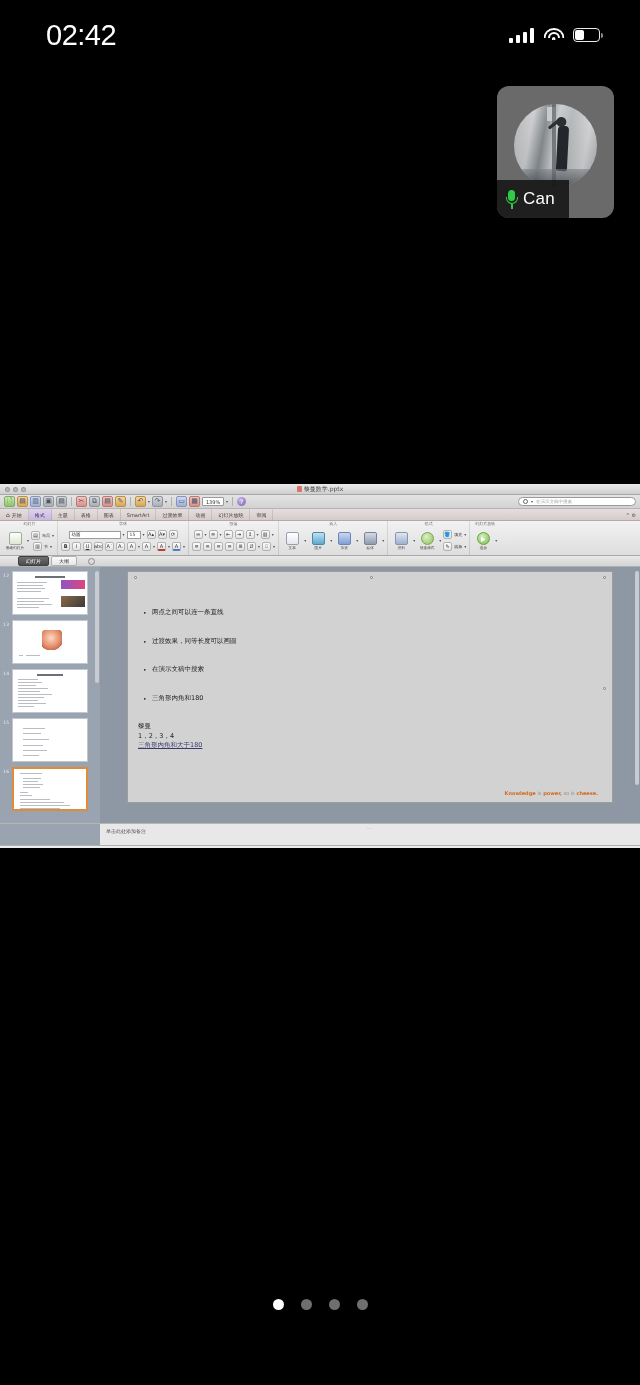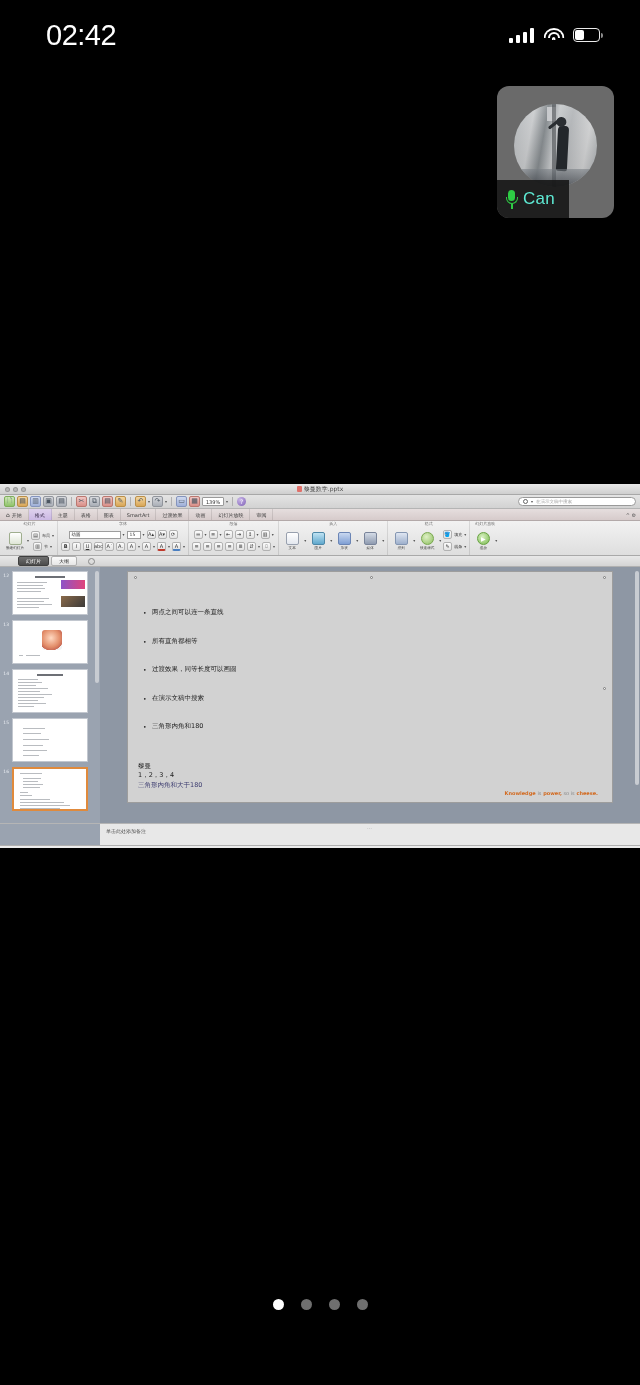--- a/index.html
+++ b/index.html
@@ -68,21 +68,21 @@
     background: rgba(20,20,20,.88);
     display: flex; align-items: center; gap: 5px; padding-left: 8px;
   }
   .mic { position: relative; width: 13px; height: 19px; }
   .mic .cap { position: absolute; left: 3px; top: 0; width: 7px; height: 11px;
               background: #2ecc45; border-radius: 4px; }
   .mic .arc { position: absolute; left: 0.5px; top: 7px; width: 12px; height: 7px;
               border: 1.8px solid #2ecc45; border-top: none;
               border-radius: 0 0 8px 8px; }
   .mic .stem { position: absolute; left: 5.6px; top: 14px; width: 2px; height: 5px; background: #2ecc45; }
-  .pip-name { color: #5eead4; font-size: 17px; font-weight: 400; letter-spacing: .2px; }
+  .pip-name { color: #ffffff; font-size: 17px; font-weight: 400; letter-spacing: .2px; }
 
   
   .shared {
     position: absolute; left: 0; top: 484px; width: 640px; height: 364px;
     background: #d8d8d8; overflow: hidden;
     font-family: "DejaVu Sans", "Liberation Sans", sans-serif;
   }
   
   .titlebar {
     height: 11px; width: 100%;
@@ -196,21 +196,21 @@
     width: 486px; height: 232px; background:#d2d2d2; position: relative;
     border: 1px solid #9d9d9d;
   }
   .slide-inner { position:absolute; inset: 6px 10px; }
   .stext { font-size: 6.5px; color: #1b1b1b; line-height: 9.5px; white-space: pre; }
   .stext.bullets { padding-left: 14px; }
   .bul { position: relative; }
   .bul:before { content:"•"; position:absolute; left:-9px; top:0; font-size:6px; color:#1b1b1b; }
   .tb-handle { position:absolute; width:3px; height:3px; border:.5px solid #7a7a7a;
                background:#f2f2f2; border-radius:50%; }
-  .link-line { color:#3a3a6e; }
+  .link-line { color:#3a3a6e; text-decoration: underline; }
   .footer-note { position:absolute; right: 14px; bottom: 6px; font-size:5px; }
   .footer-note b { color:#d2691e; font-weight:700; }
   .footer-note span { color:#8a8a8a; }
   .slide-right-scroll { position:absolute; right:1px; top:4px; width:4px; height:214px;
                         background:#c8ccd2; border-radius:2px; }
 
   
   .notes { height: 22px; background:#e8e8e8; border-top:1px solid #b5b5b5; display:flex; }
   .notes-gutter { width: 100px; background:#9aa3b0; }
   .notes-body { flex:1; padding: 4px 0 0 6px; font-size:5px; color:#555; position:relative; }
@@ -594,26 +594,25 @@
       <div class="slide-area">
         <div class="slide">
           <div class="tb-handle" style="left:6px;top:4px;"></div>
           <div class="tb-handle" style="left:50%;top:4px;"></div>
           <div class="tb-handle" style="right:6px;top:4px;"></div>
           <div class="tb-handle" style="right:6px;top:50%;"></div>
 
           <div class="slide-inner">
             <div class="stext bullets" style="margin-top:11px;">
               <div class="bul">两点之间可以连一条直线</div>
-              <div class="bul">所有直角都相等</div>
               <div class="bul">过渡效果，同等长度可以画圆</div>
               <div class="bul">在演示文稿中搜索</div>
               <div class="bul">三角形内角和180</div>
             </div>
-            <div class="stext" style="margin-top:11px;">黎曼
+            <div class="stext" style="">黎曼
 1，2，3，4</div>
             <div class="stext link-line">三角形内角和大于180</div>
 
           </div>
 
           <div class="footer-note">
             <b>Knowledge </b><span>is</span><b> power,</b><span> so is</span><b> cheese.</b>
           </div>
         </div>
         <div class="slide-right-scroll"></div>

